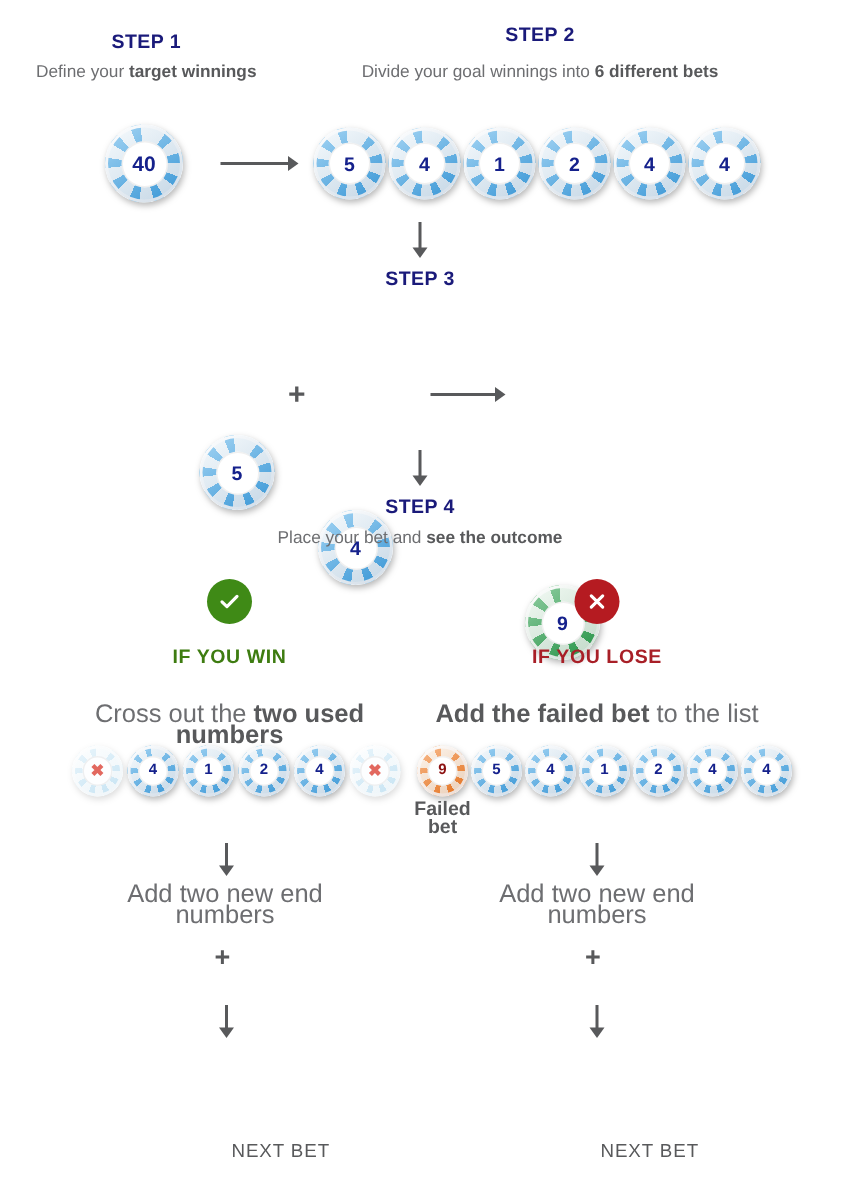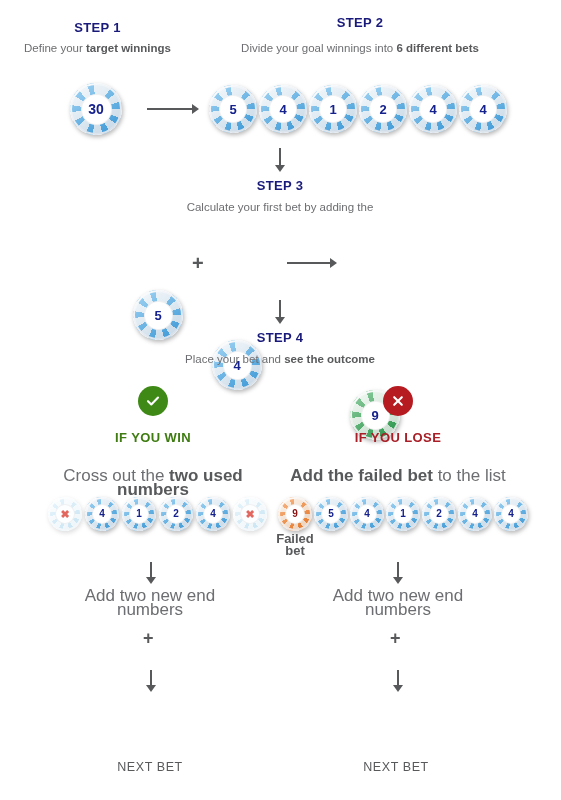--- a/index.html
+++ b/index.html
@@ -46,21 +46,21 @@
     font-size: 17px;
     color: #6d6e71;
     text-align: center;
     line-height: 14px;
   }
   .small-label b { color: #58595b; font-weight: bold; }
 
   .nextbet-label {
     font-size: 12.5px;
     color: #58595b;
-    text-align: center;
+    text-align: right;
     letter-spacing: 0.6px;
   }
 
   .failed-label {
     font-size: 13px;
     font-weight: bold;
     color: #58595b;
     text-align: center;
     line-height: 12px;
   }
@@ -204,21 +204,21 @@
 
 <div class="abs step-title" style="left:20px; top:20px; width:155px;">STEP 1</div>
 
 <div class="abs step-desc" style="left:20px; top:41px; width:155px;">
   <span>Define your </span><b>target winnings</b>
 </div>
 
 <div class="abs chip chip-blue" style="left:70px; top:83px; width:52px; height:52px;">
   <div class="ring"></div>
   <div class="face" style="width:31px;height:31px;">
-    <span class="num" style="font-size:14px;">30</span>
+    <span class="num" style="font-size:14px;">40</span>
   </div>
 </div>
 
 <div class="arrow-right" style="left:147px; top:103px; width:52px; height:12px;">
   <div class="shaft" style="width:46px;"></div>
   <div class="head"></div>
 </div>
 
 <div class="abs step-title" style="left:205px; top:15px; width:310px;">STEP 2</div>
 
@@ -266,21 +266,21 @@
 </div>
 
 <div class="arrow-down" style="left:274px; top:148px; width:12px; height:24px;">
   <div class="shaft" style="height:18px;"></div>
   <div class="head"></div>
 </div>
 
 <div class="abs step-title" style="left:180px; top:178px; width:200px;">STEP 3</div>
 
 <div class="abs step-desc" style="left:150px; top:200px; width:260px;">
-  <span>Calculate your first bet by adding the</span><br>
+  <br>
 </div>
 
 <div class="abs chip chip-blue" style="left:133px; top:238px; width:50px; height:50px;">
   <div class="ring"></div>
   <div class="face" style="width:29px;height:29px;">
     <span class="num" style="font-size:13px;">5</span>
   </div>
 </div>
 
 <div class="plus" style="left:192px; top:253px;">+</div>

